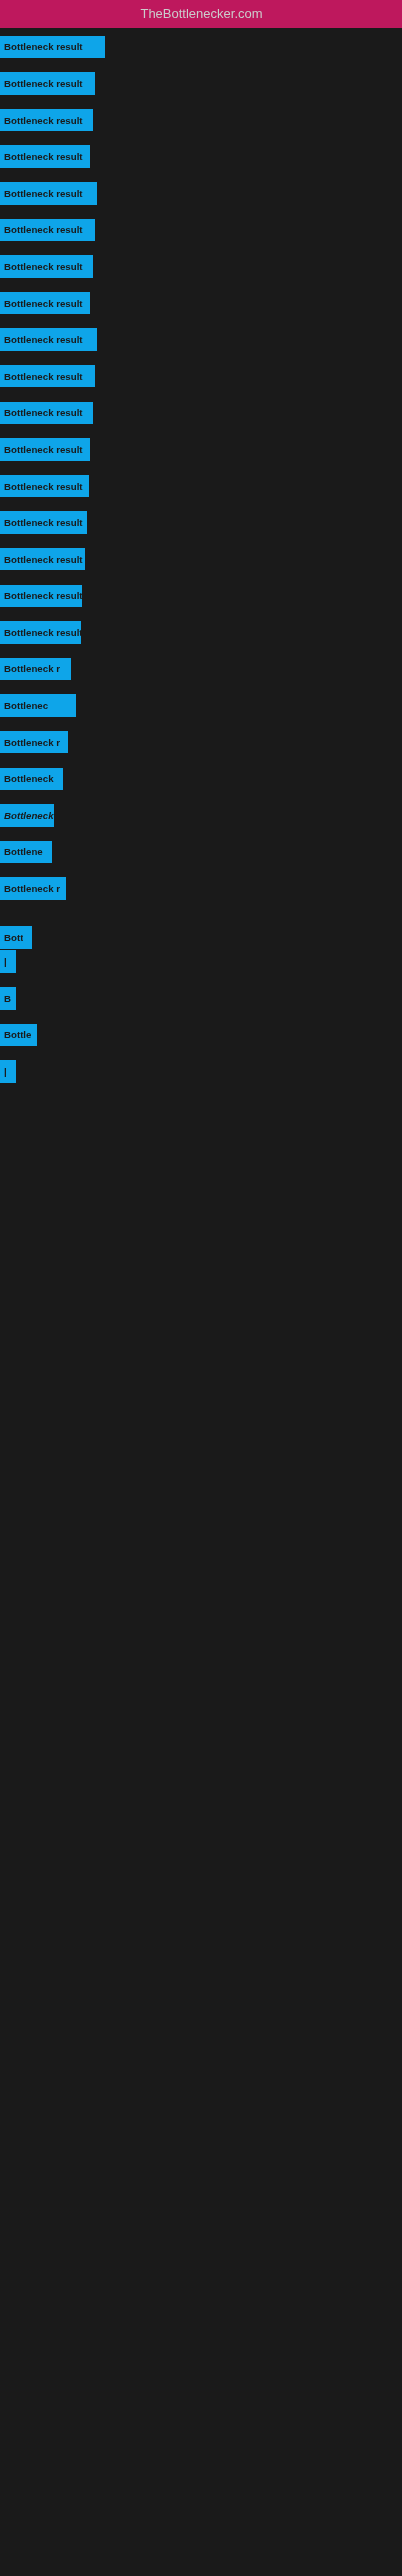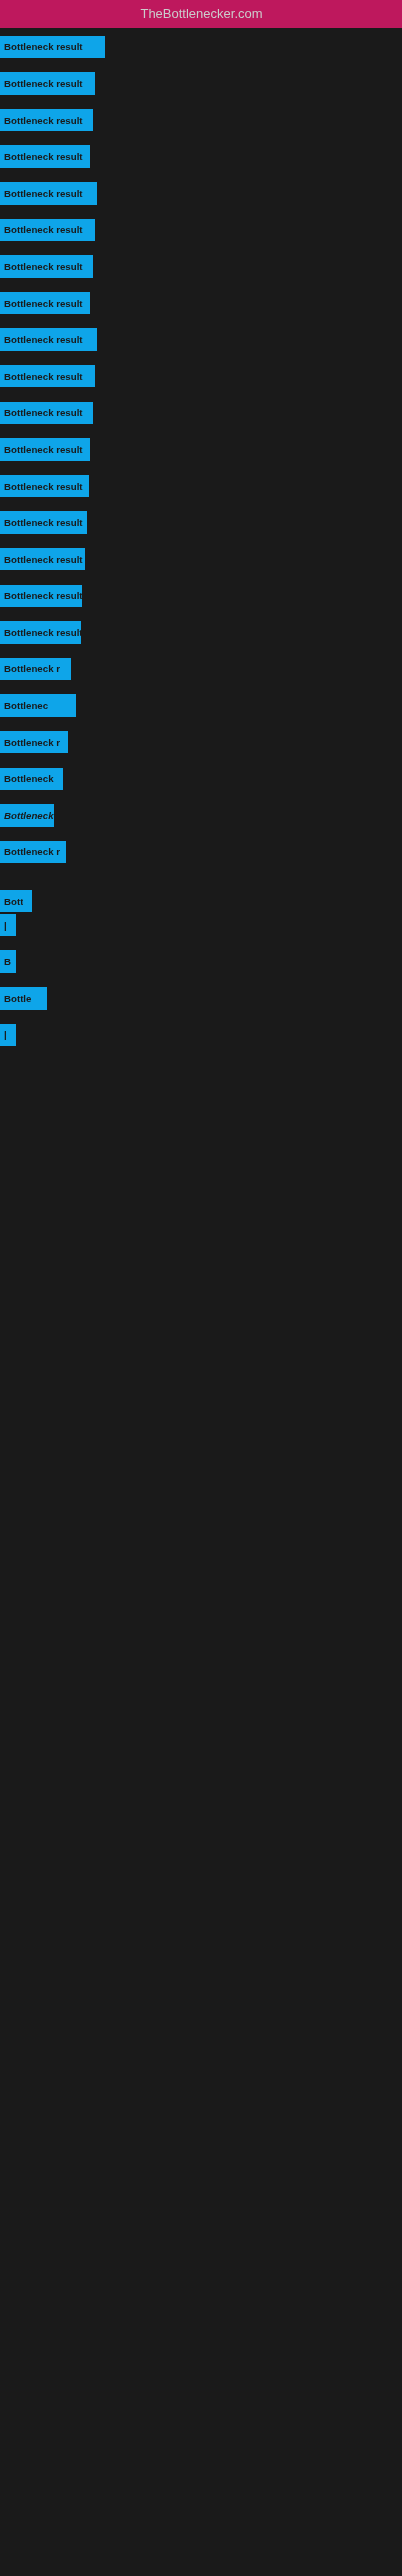--- a/index.html
+++ b/index.html
@@ -155,41 +155,46 @@
       <div class="bar" style="width: 63px;">
         <span class="bar-label">Bottleneck</span>
       </div>
     </div>
     <div class="bar-container">
       <div class="bar" style="width: 54px; font-style: italic;">
         <span class="bar-label">Bottleneck res</span>
       </div>
     </div>
     <div class="bar-container">
+      <div class="bar" style="width: 52px;">
+        <span class="bar-label">Bottlene</span>
+      </div>
+    </div>
+    <div class="bar-container">
       <div class="bar" style="width: 66px;">
         <span class="bar-label">Bottleneck r</span>
       </div>
     </div>
     <div class="bar-container">
       <div class="bar" style="width: 32px; margin-top: 25px;">
         <span class="bar-label">Bott</span>
       </div>
     </div>
     <div class="bar-container">
       <div class="bar" style="width: 6.4px;">
         <span class="bar-label">|</span>
       </div>
     </div>
     <div class="bar-container">
       <div class="bar" style="width: 14.5px;">
         <span class="bar-label">B</span>
       </div>
     </div>
     <div class="bar-container">
-      <div class="bar" style="width: 47px; align-items: center;">
+      <div class="bar" style="width: 37px; align-items: center;">
         <span class="bar-label">Bottle</span>
       </div>
     </div>
     <div class="bar-container">
       <div class="bar" style="width: 4.8px;">
         <span class="bar-label">|</span>
       </div>
     </div>
   </div>
 

